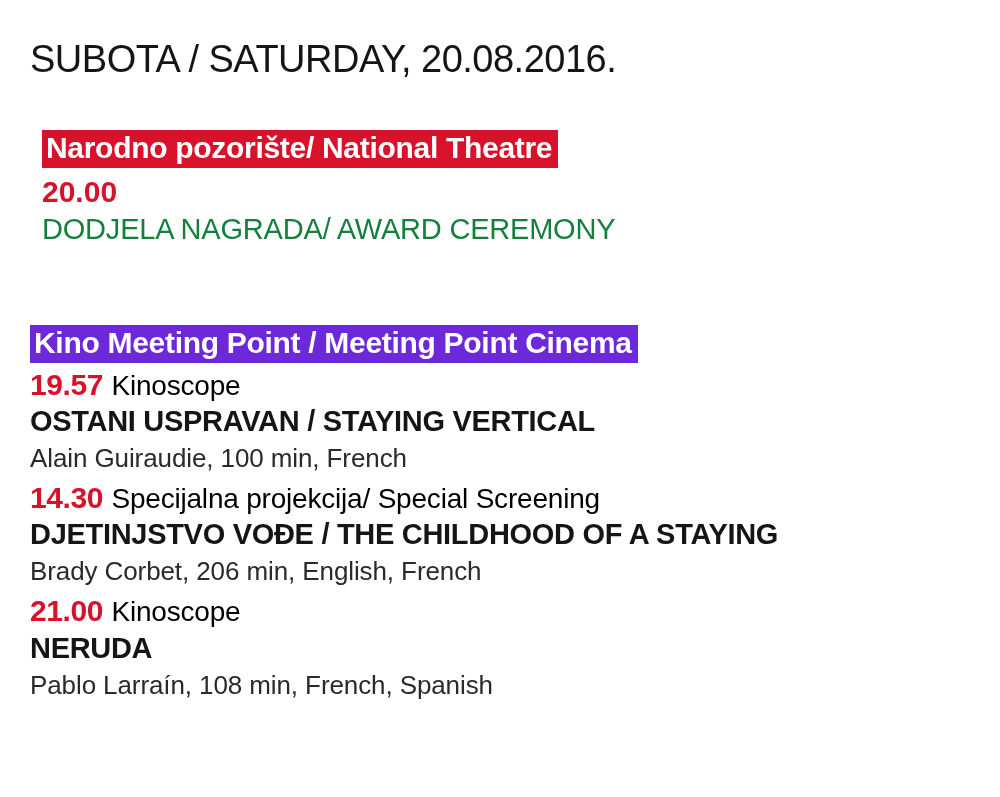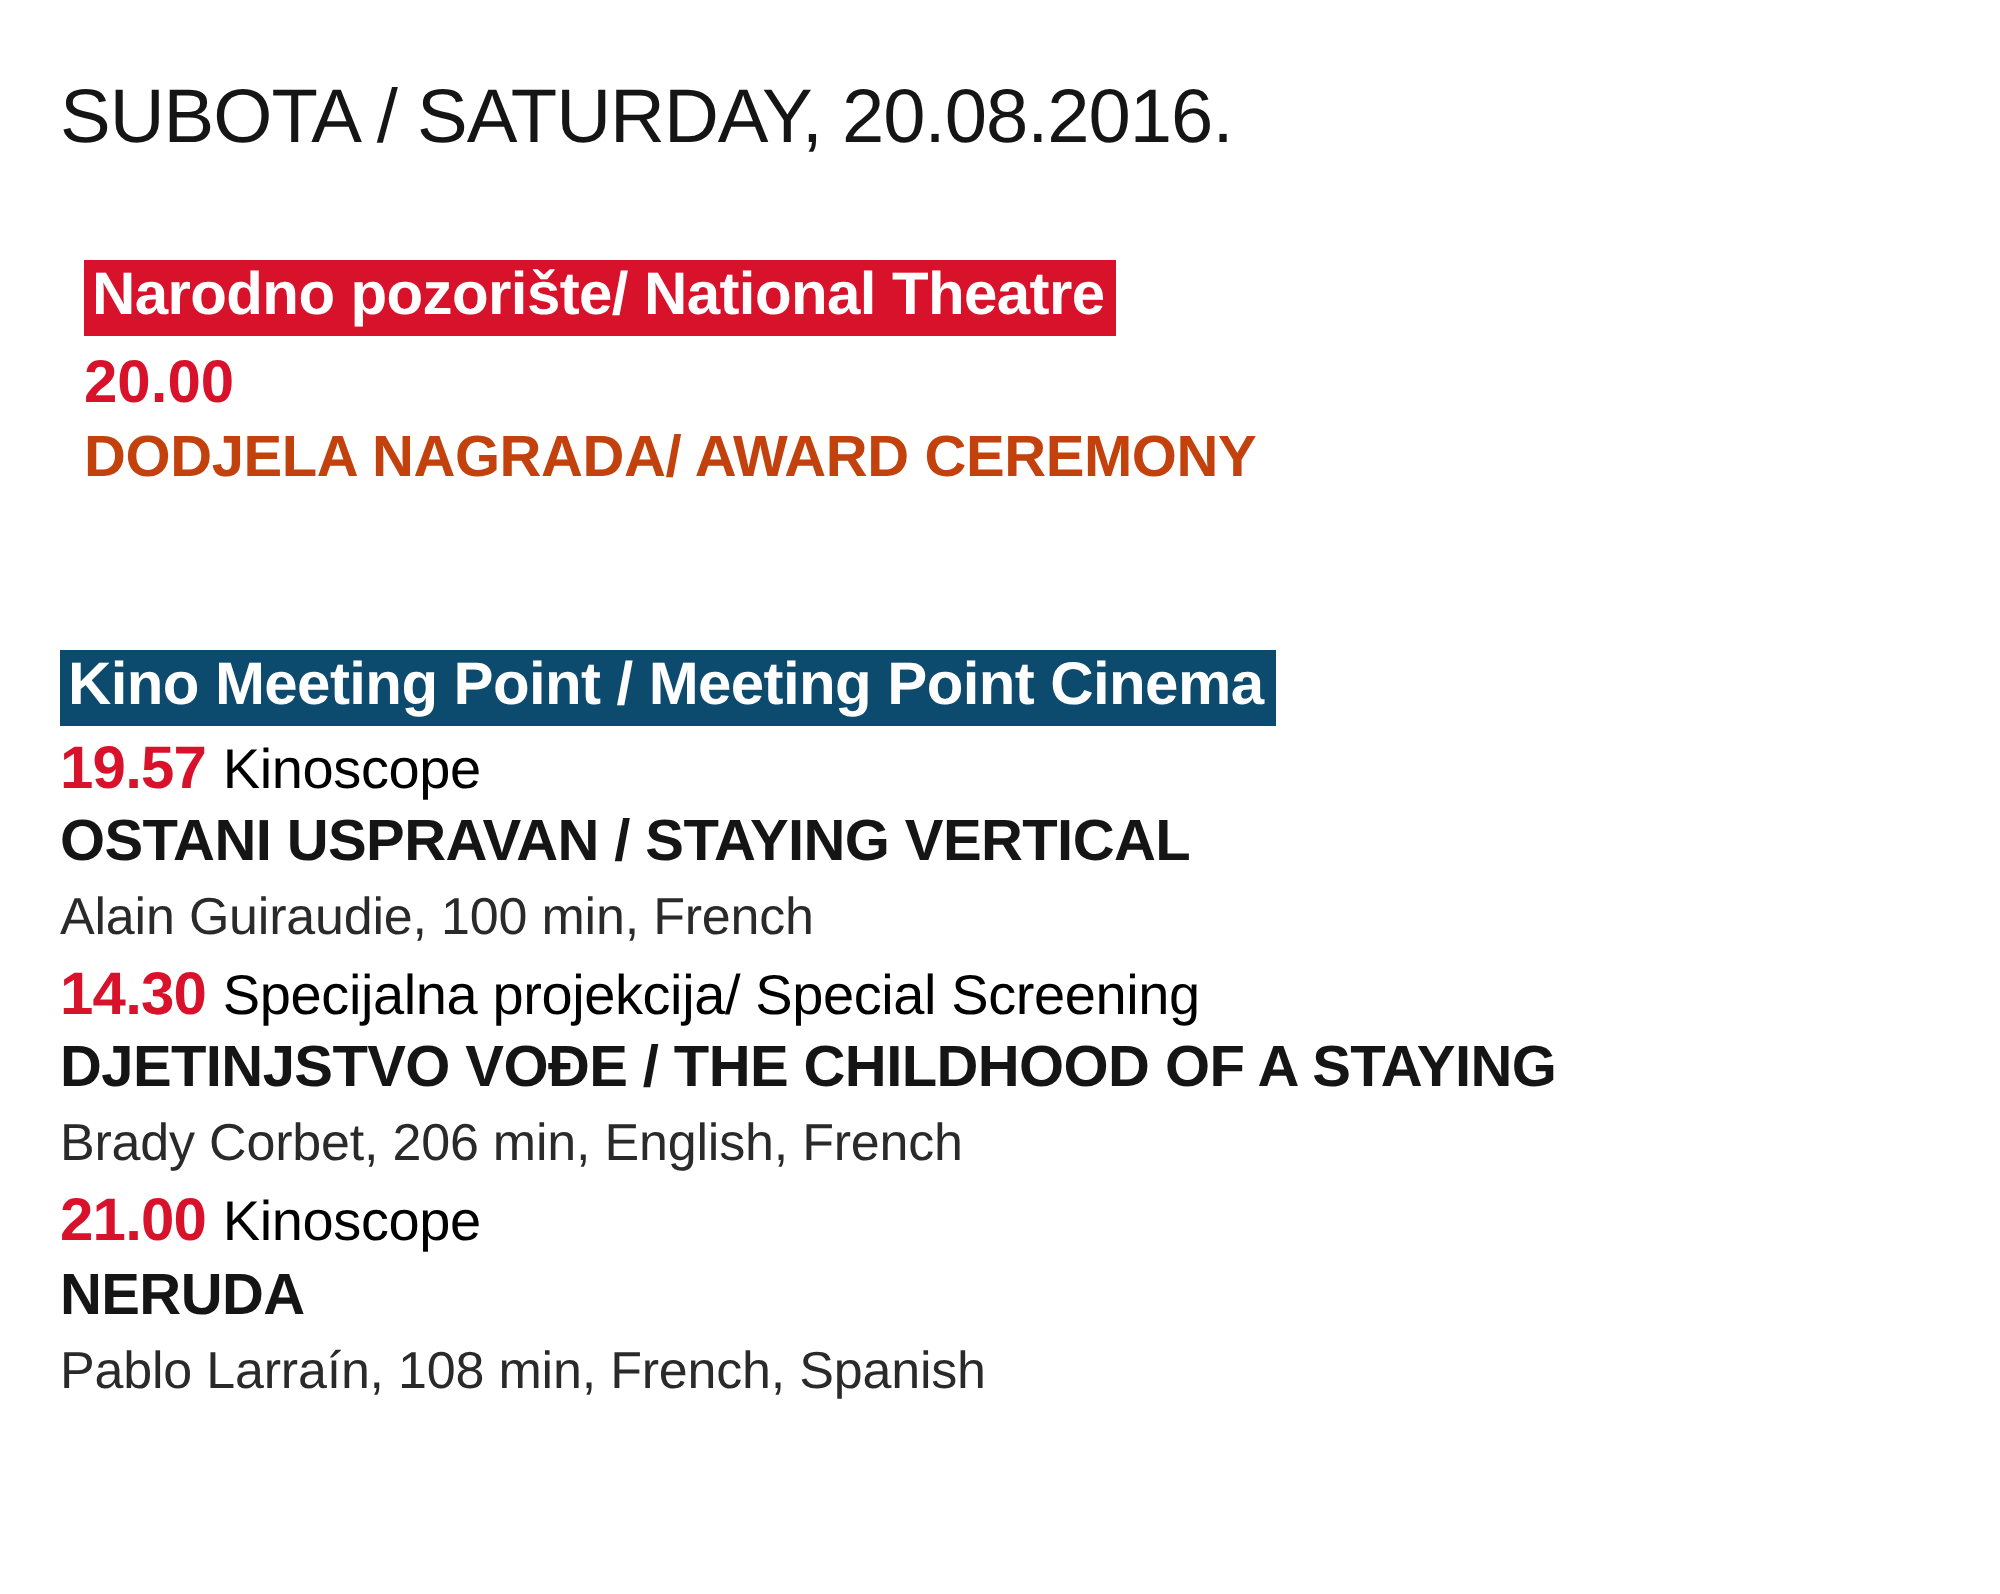--- a/index.html
+++ b/index.html
@@ -45,21 +45,21 @@
     font-family: "Liberation Sans", sans-serif;
     font-size: 30px;
     font-weight: bold;
     color: #ffffff;
     padding: 2px 6px 4px 4px;
     letter-spacing: -0.3px;
     line-height: 1.05;
     white-space: nowrap;
   }
   .venue-name.red  { background: #d9122b; }
-  .venue-name.blue { background: #0c4a6e; }
+  .venue-name.blue { background: #6d28d9; }
 
   .entry {
     margin-top: 4px;
   }
   .entry-line1 {
     font-size: 30px;
     font-weight: bold;
     line-height: 1.22;
     white-space: nowrap;
   }
@@ -92,22 +92,22 @@
   }
   .award-time {
     font-size: 30px;
     font-weight: bold;
     color: #d9122b;
     line-height: 1.3;
     margin-top: 2px;
   }
   .award-title {
     font-size: 29px;
-    font-weight: bold;
-    color: #c2410c;
+    font-weight: normal;
+    color: #15803d;
     line-height: 1.3;
     letter-spacing: -0.2px;
     white-space: nowrap;
   }
 </style>
 </head>
 <body>
 
 <div class="page">
 

